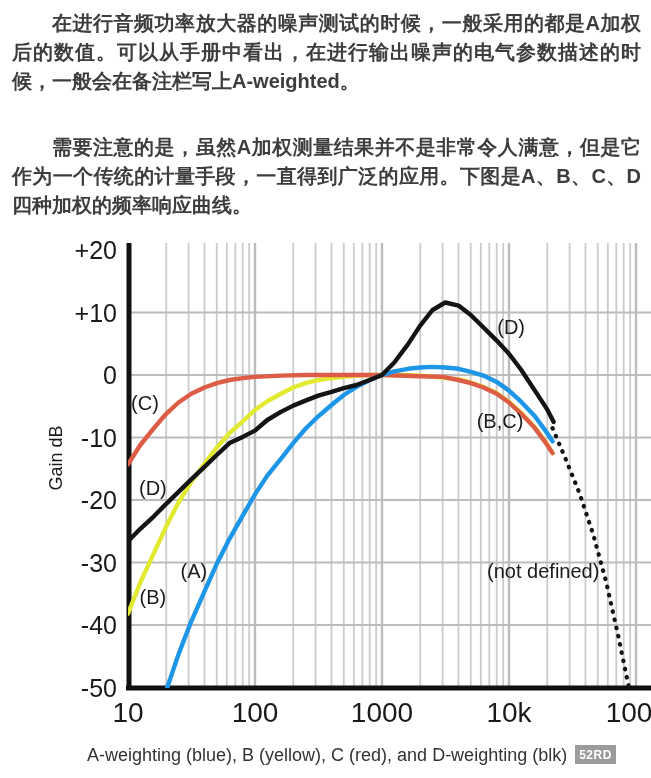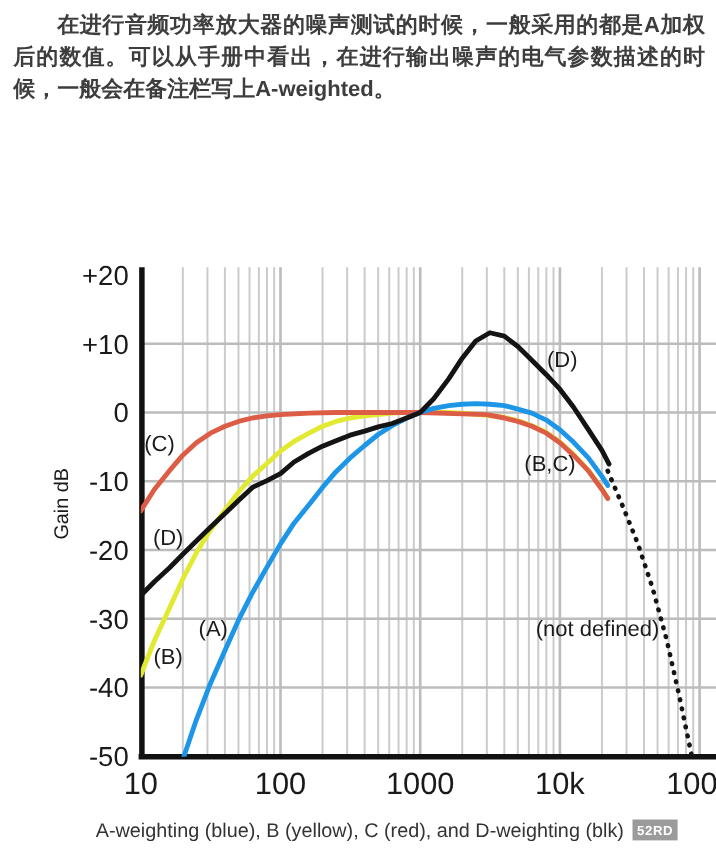--- a/index.html
+++ b/index.html
@@ -37,20 +37,21 @@
     letter-spacing:0.5px;
   }
 </style>
 </head>
 <body>
 
 <div class="page">
 
   <p class="para" id="para1">在进行音频功率放大器的噪声测试的时候，一般采用的都是A加权后的数值。可以从手册中看出，在进行输出噪声的电气参数描述的时候，一般会在备注栏写上A-weighted。</p>
 
+  <p class="para" id="para2">需要注意的是，虽然A加权测量结果并不是非常令人满意，但是它作为一个传统的计量手段，一直得到广泛的应用。下图是A、B、C、D四种加权的频率响应曲线。</p>
 
   <figure style="margin:0;">
     <svg class="chart-svg" id="chart" width="651" height="514" viewBox="0 230 651 514" xmlns="http://www.w3.org/2000/svg">
         <defs>
           <clipPath id="plot-clip">
             <rect x="128" y="243" width="523" height="445"></rect>
           </clipPath>
         </defs>
         <line x1="166.23080944932562" y1="243" x2="166.23080944932562" y2="686" stroke="#cbcbcb" stroke-width="1.8"></line>
         <line x1="188.59439934939712" y1="243" x2="188.59439934939712" y2="686" stroke="#cbcbcb" stroke-width="1.8"></line>

